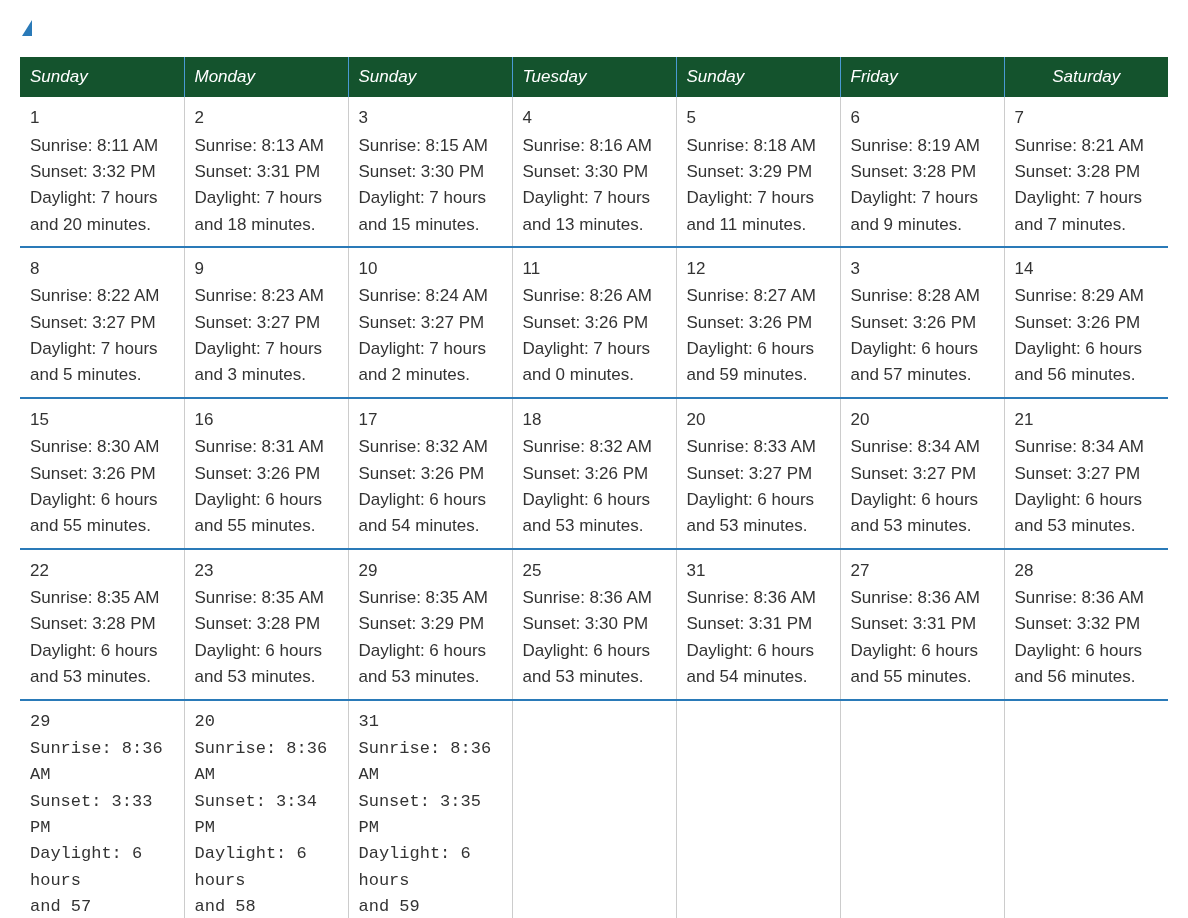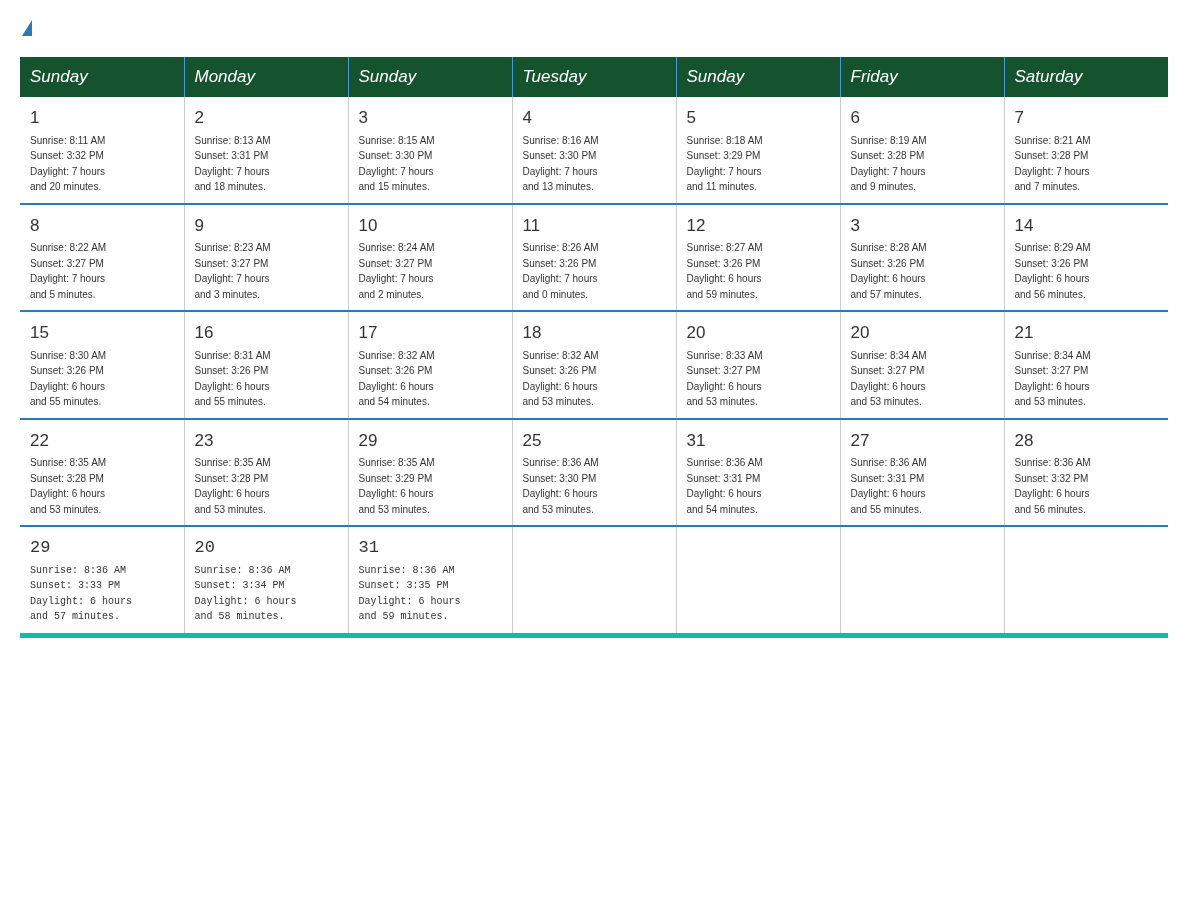--- a/index.html
+++ b/index.html
@@ -61,20 +61,21 @@
     thead th {
       color: #fff;
       text-align: left;
       padding: 10px 10px;
       font-size: 17px;
       font-weight: normal;
       border-right: 1px solid #4a9ad4;
     }
     thead th:last-child {
       border-right: none;
+      text-align: center;
     }
     tbody td {
       vertical-align: top;
       padding: 8px 10px;
       font-size: 13px;
       color: #333;
       border-right: 1px solid #ccc;
       border-bottom: 2px solid #2a7ab8;
       line-height: 1.5;
     }
@@ -85,21 +86,21 @@
     tbody td:last-child {
       border-right: none;
     }
     .day-num {
       font-size: 17px;
       font-weight: normal;
       display: block;
       margin-bottom: 2px;
     }
     .day-info {
-      font-size: 10px;
+      font-size: 17px;
       line-height: 1.55;
     }
     .empty-cell {
       background: #fff;
     }
   </style>
 </head>
 <body>
 
 <div class="header">

